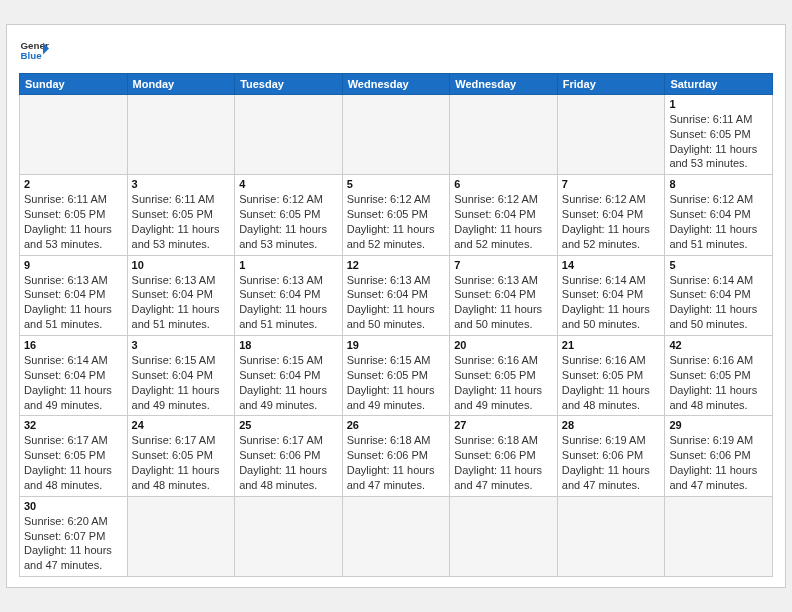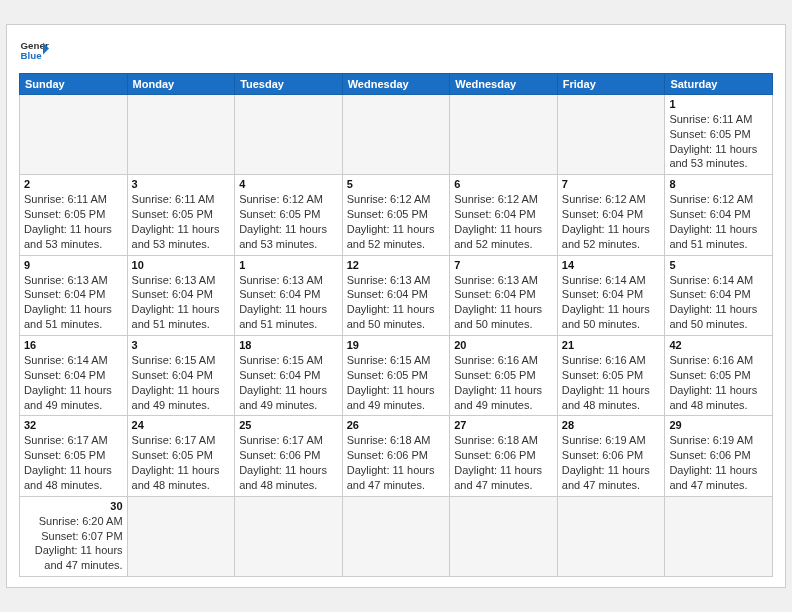--- a/index.html
+++ b/index.html
@@ -76,21 +76,20 @@
       margin-bottom: 2px;
       color: #111;
     }
     .day-info {
       color: #333;
       font-size: 11px;
       line-height: 1.35;
     }
     .last-row td {
       height: 60px;
-      text-align: right;
     }
   </style>
 </head>
 <body>
 
 <div class="calendar-container">
   <div class="header">
     <div class="logo">
       <svg class="logo-icon" viewBox="0 0 40 40">
         <text x="2" y="18" font-size="13" font-weight="bold" fill="#333">General</text>

